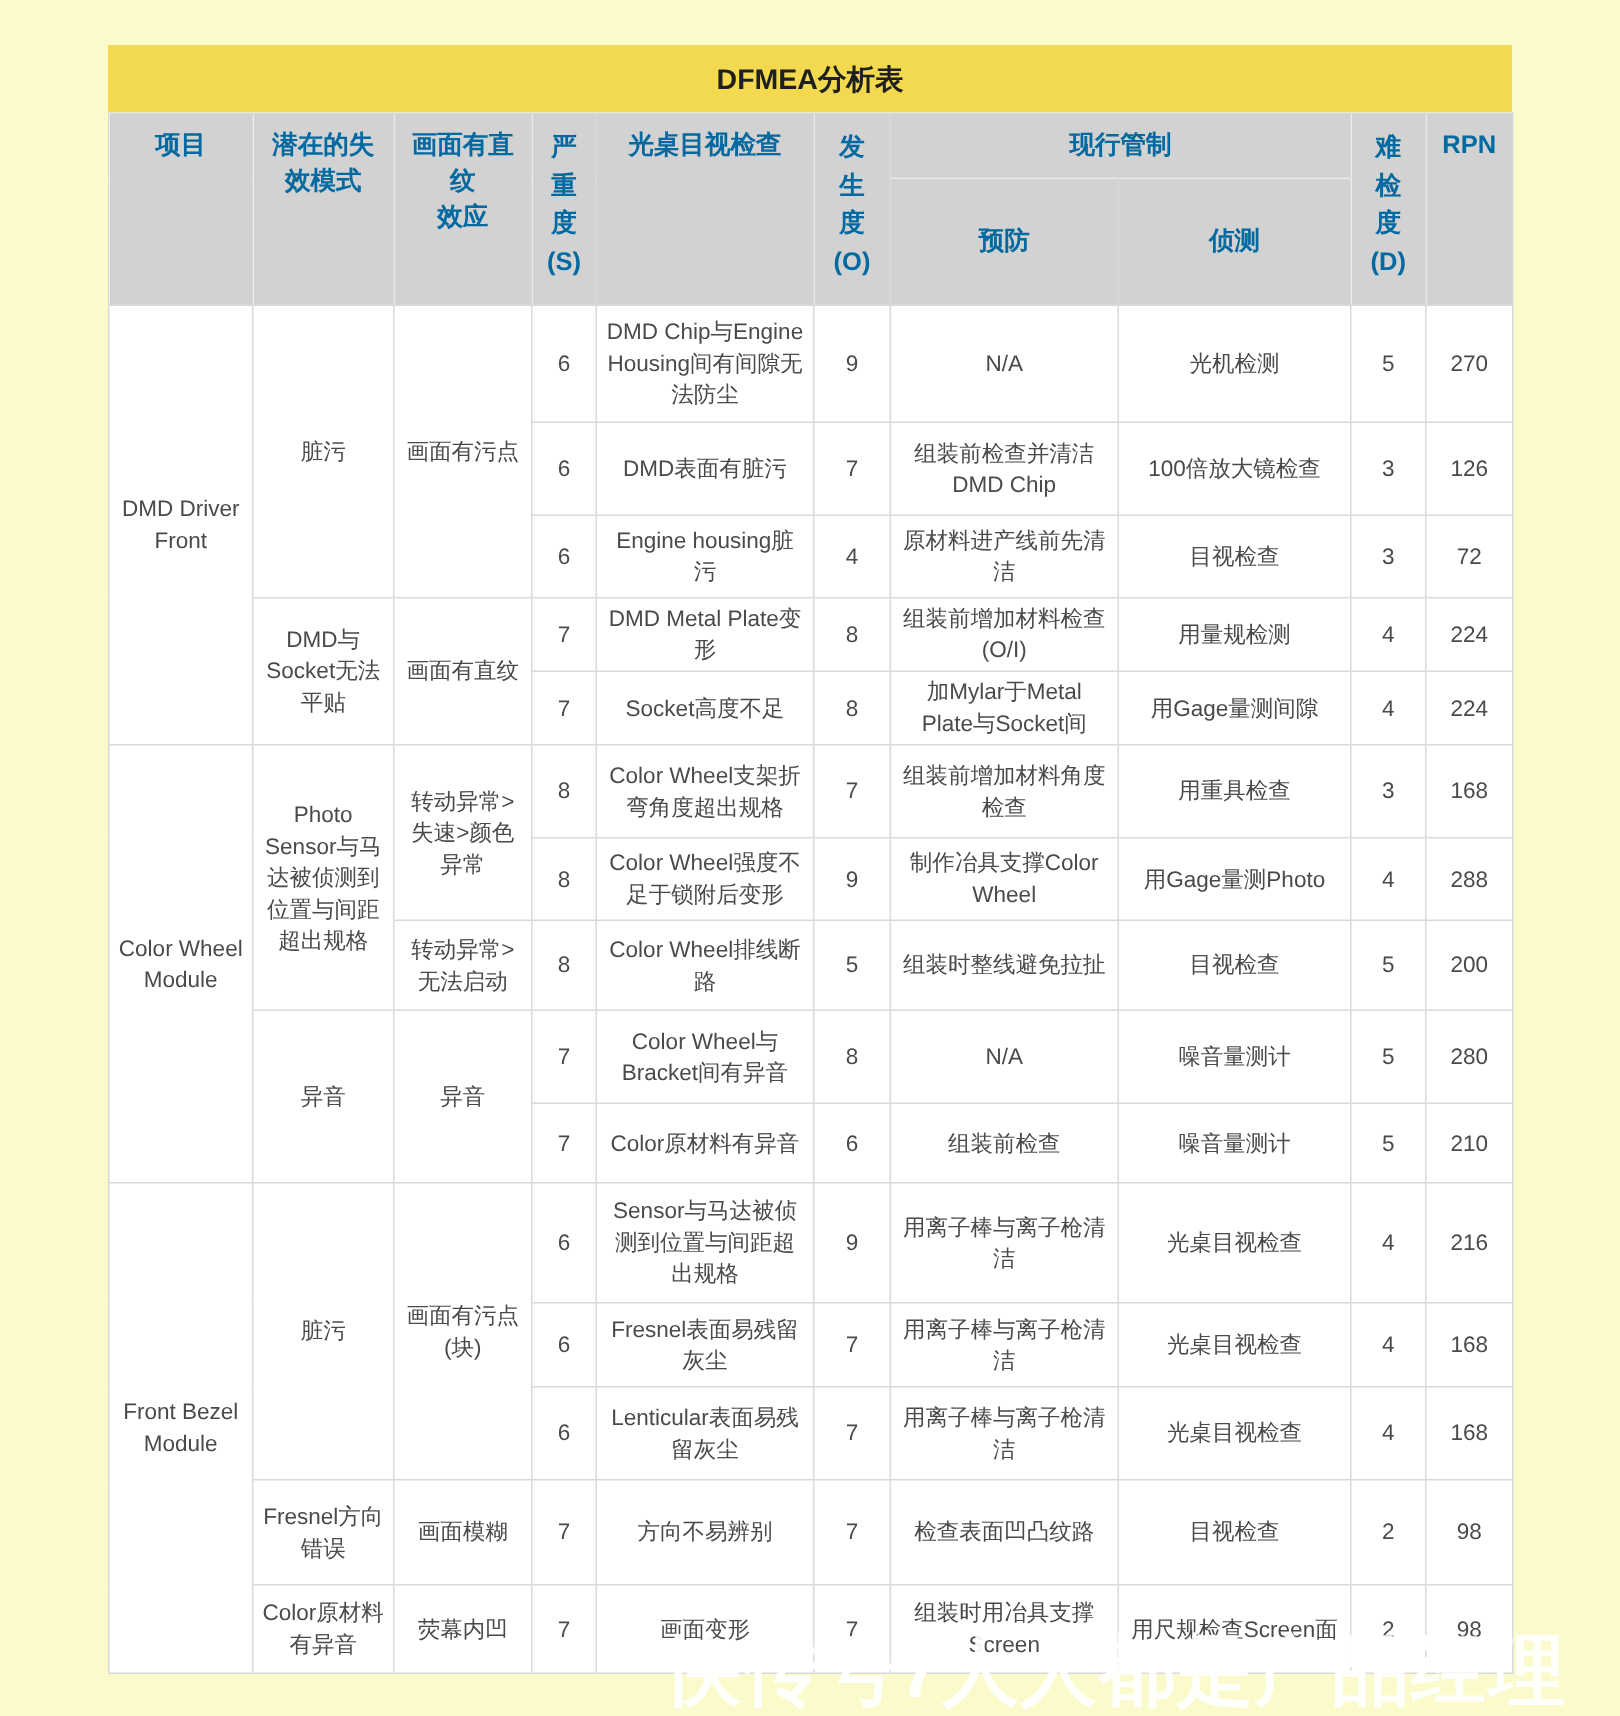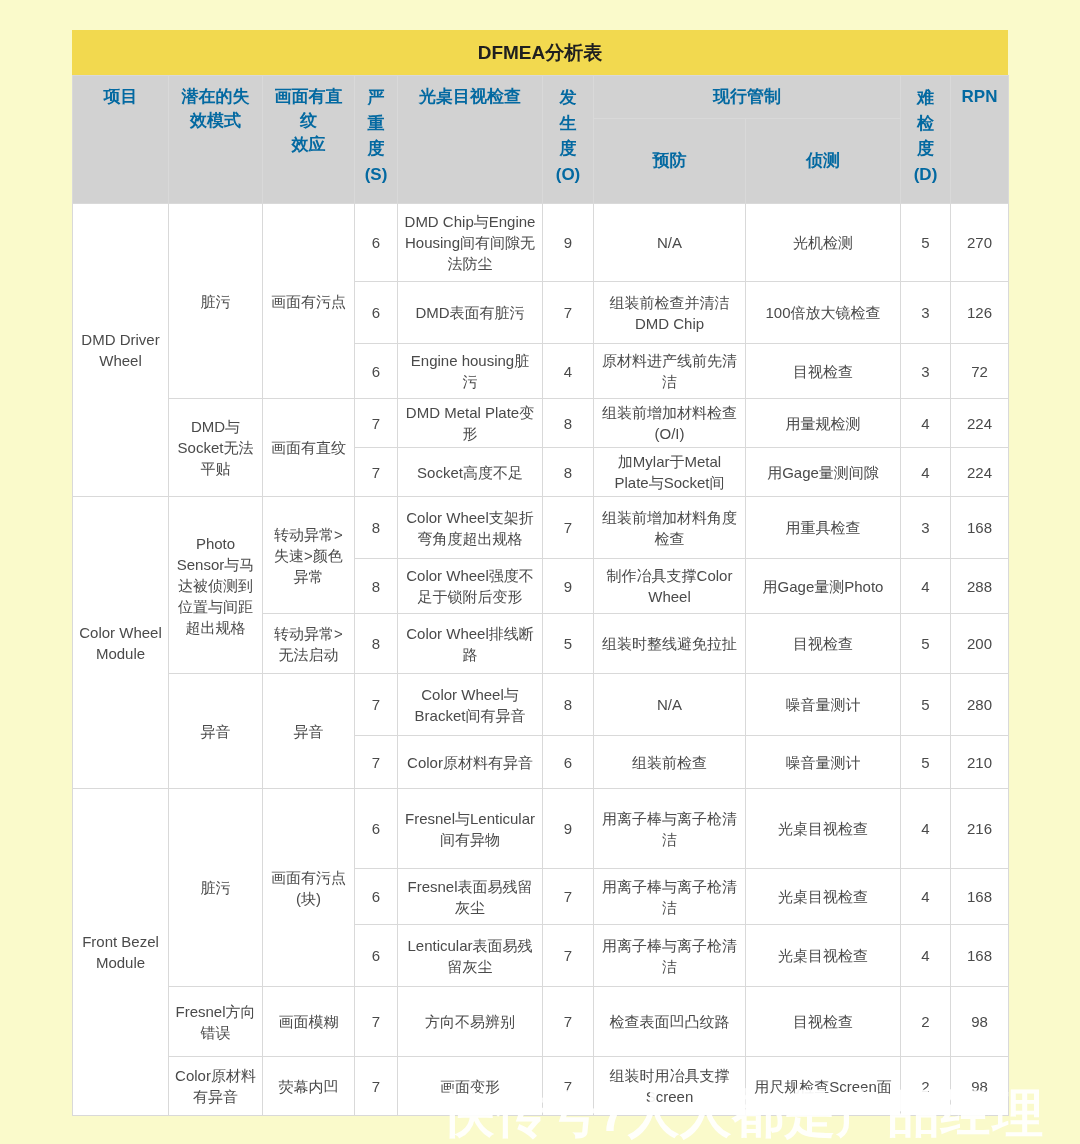--- a/index.html
+++ b/index.html
@@ -80,21 +80,21 @@
 (D)</th>
         <th rowspan="2">RPN</th>
       </tr>
       <tr class="h2" style="height:85px">
         <th>预防</th>
         <th>侦测</th>
       </tr>
     </thead>
     <tbody>
       <tr style="height:78px">
-        <td rowspan="5">DMD Driver Wheel</td>
+        <td rowspan="5">DMD Driver Front</td>
         <td rowspan="3">脏污</td>
         <td rowspan="3">画面有污点</td>
         <td>6</td>
         <td>DMD Chip与Engine Housing间有间隙无法防尘</td>
         <td>9</td>
         <td>N/A</td>
         <td>光机检测</td>
         <td>5</td>
         <td>270</td>
       </tr>
@@ -185,21 +185,21 @@
         <td>组装前检查</td>
         <td>噪音量测计</td>
         <td>5</td>
         <td>210</td>
       </tr>
       <tr style="height:80px">
         <td rowspan="5">Front Bezel Module</td>
         <td rowspan="3">脏污</td>
         <td rowspan="3">画面有污点(块)</td>
         <td>6</td>
-        <td>Fresnel与Lenticular间有异物</td>
+        <td>Sensor与马达被侦测到位置与间距超出规格</td>
         <td>9</td>
         <td>用离子棒与离子枪清洁</td>
         <td>光桌目视检查</td>
         <td>4</td>
         <td>216</td>
       </tr>
       <tr style="height:56px">
         <td>6</td>
         <td>Fresnel表面易残留灰尘</td>
         <td>7</td>

